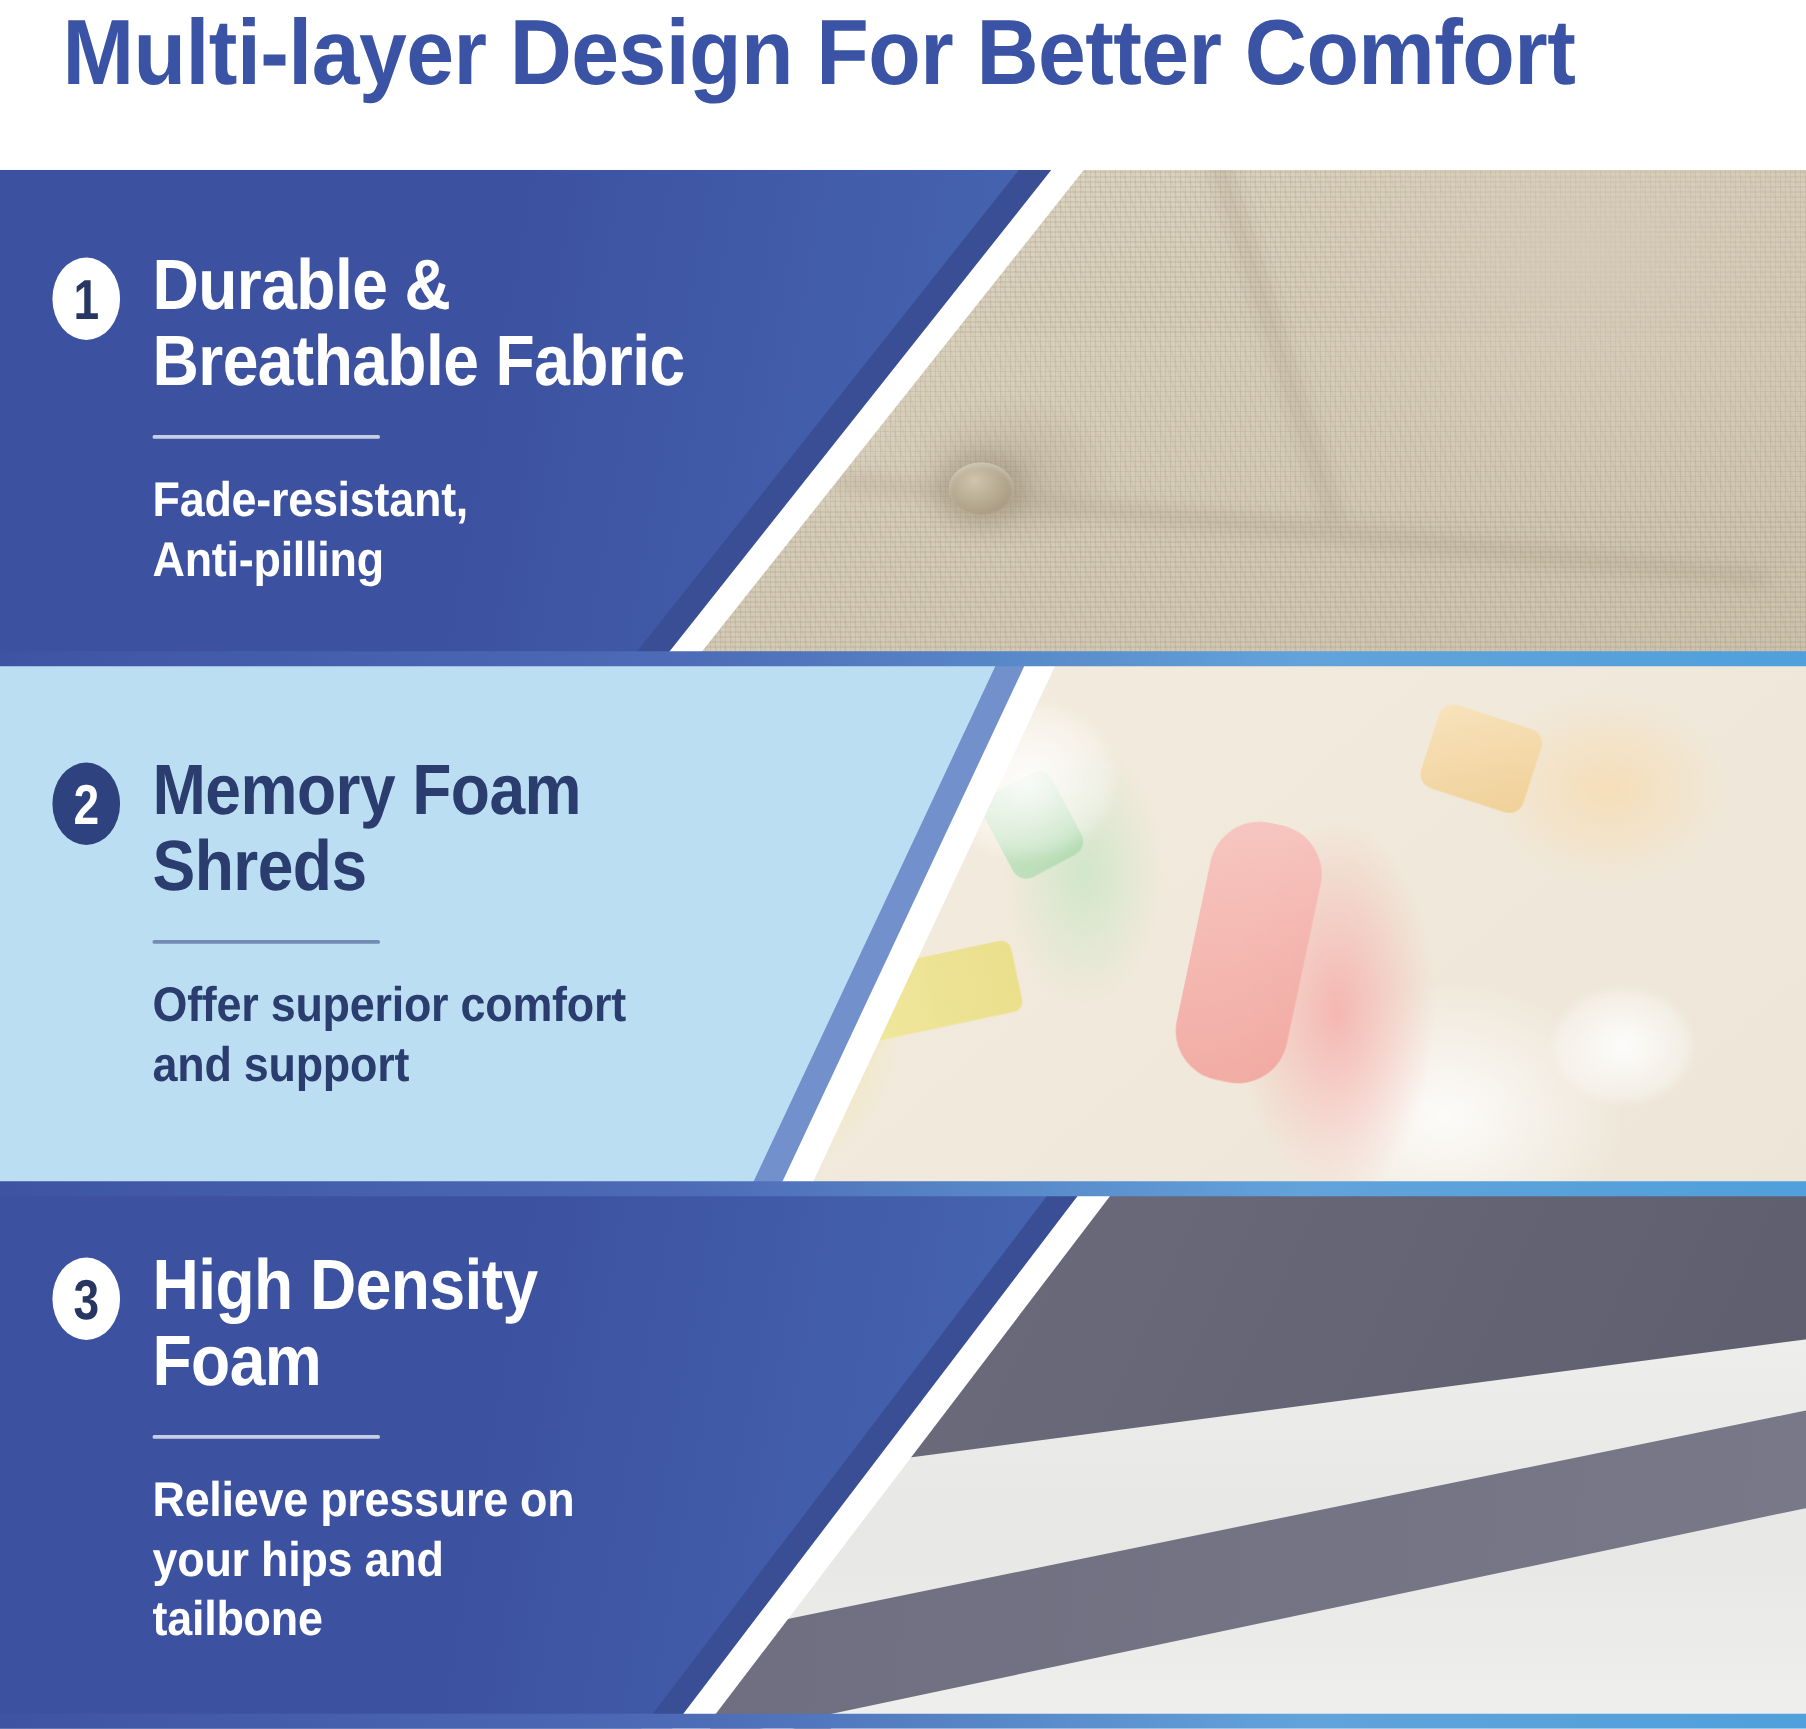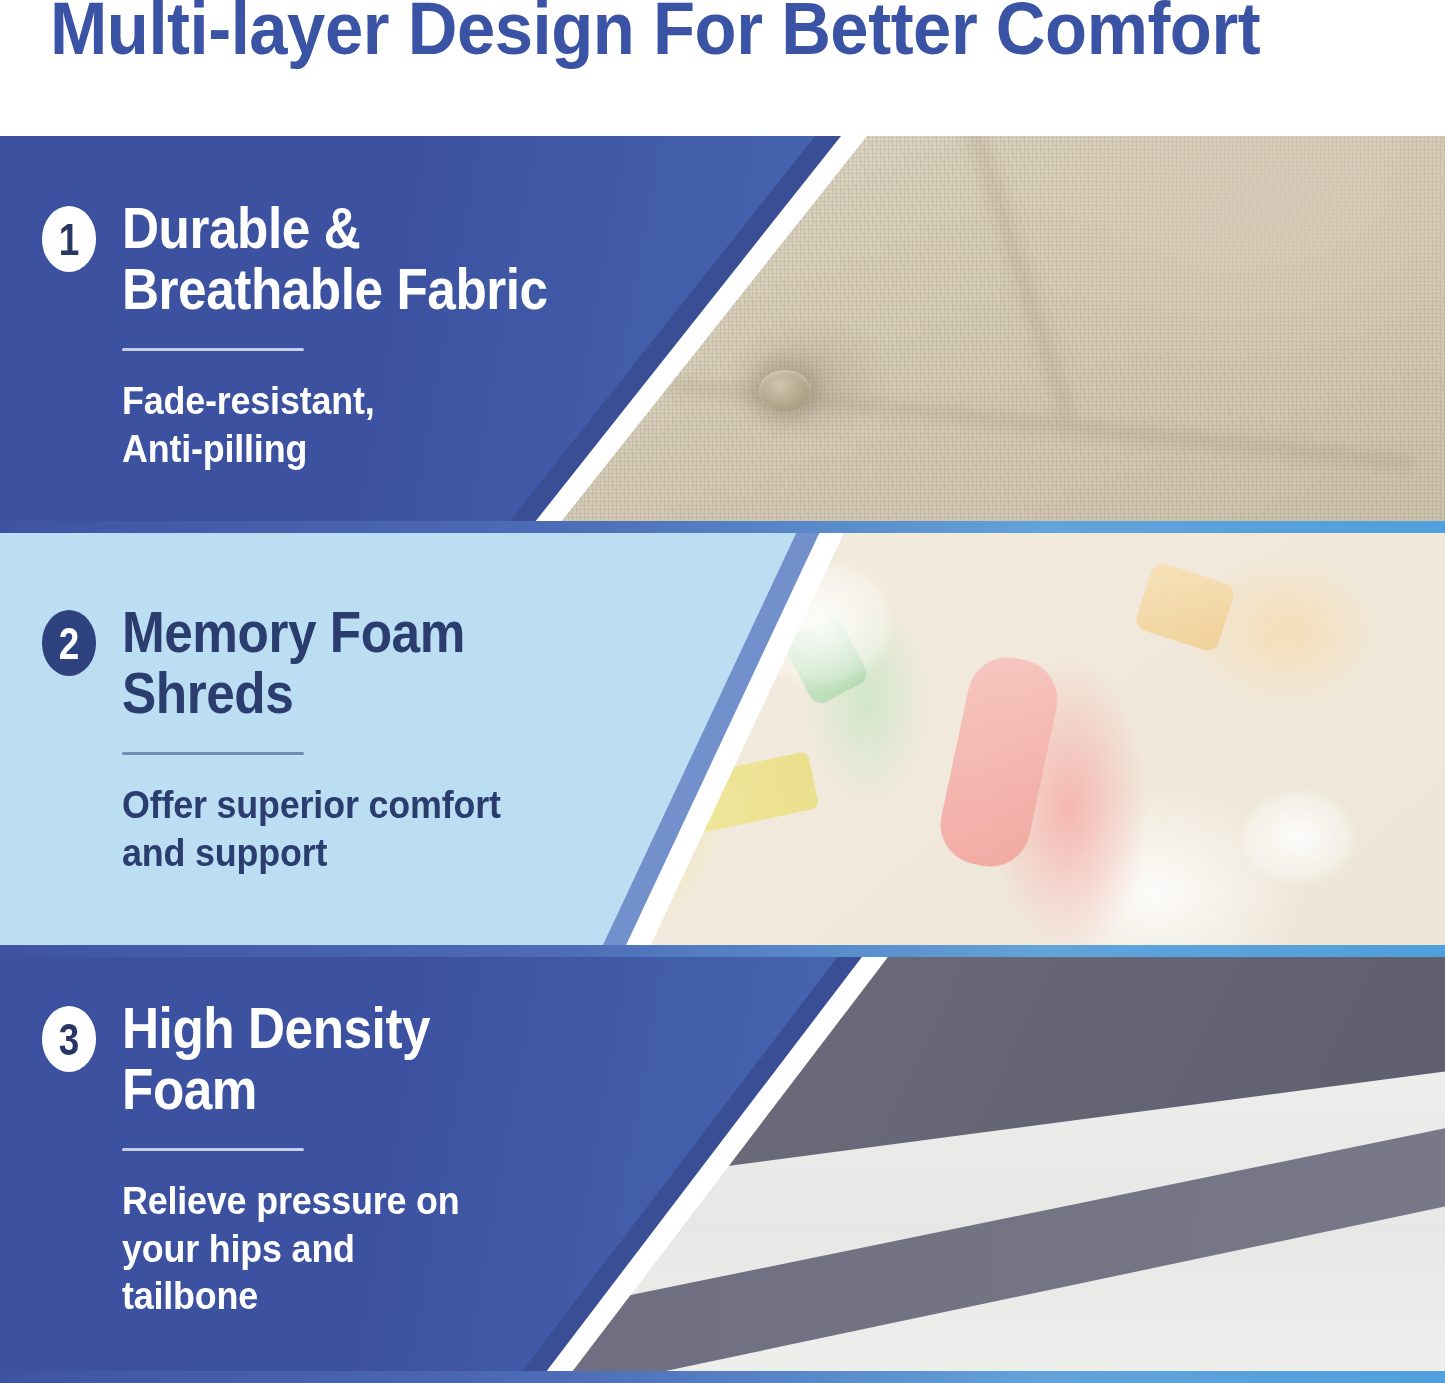--- a/index.html
+++ b/index.html
@@ -5,21 +5,21 @@
   * { margin:0; padding:0; box-sizing:border-box; }
   html,body { background:#ffffff; }
   body {
     width:1445px; height:1383px;
     font-family:"Liberation Sans", sans-serif;
     overflow:hidden; position:relative;
   }
 
   
   #title-bar{
-    position:absolute; left:0; top:0; width:1445px; height:176px;
+    position:absolute; left:0; top:13px; width:1445px; height:176px;
     background:#ffffff; overflow:hidden;
   }
   #page-title{
     position:absolute; left:50px; top:-14px;
     font-family:"Liberation Sans", sans-serif;
     font-size:74px; font-weight:bold; letter-spacing:-0.5px;
     color:#3A53A4; white-space:nowrap;
     transform:scaleX(0.93); transform-origin:left center;
   }
 

